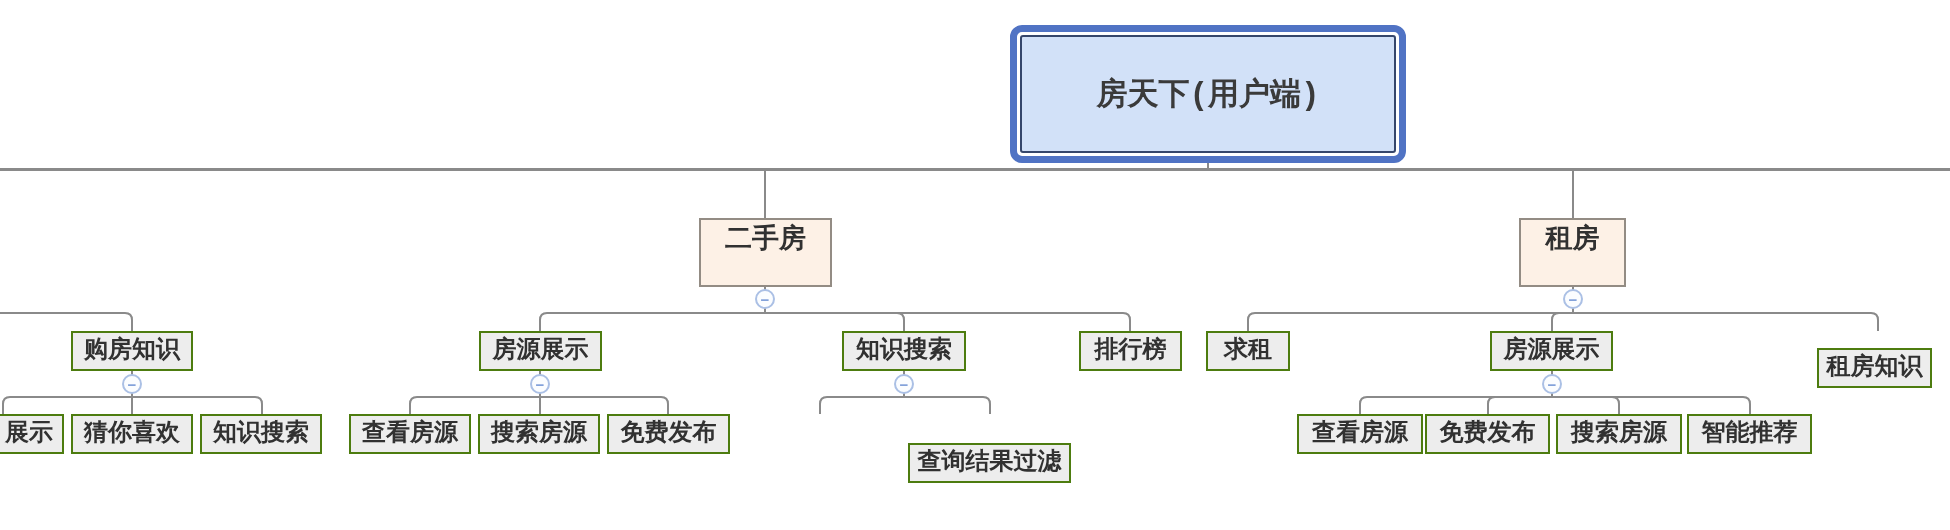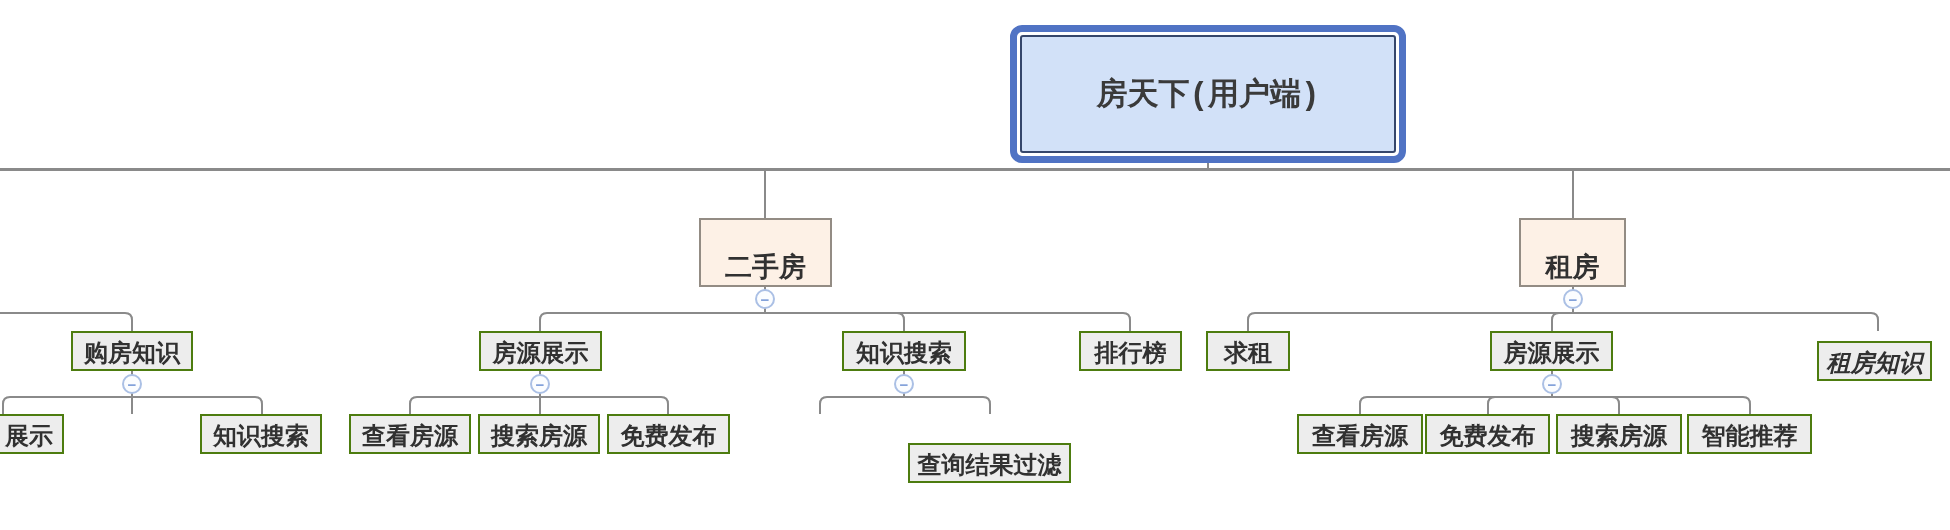--- a/index.html
+++ b/index.html
@@ -7,21 +7,21 @@
     position:relative;width:1950px;height:530px;overflow:hidden;
     font-family:"Liberation Sans","DejaVu Sans",sans-serif;
     color:#313131;background:#ffffff;
   }
   .wires{position:absolute;left:0;top:0;width:1950px;height:530px;}
   .wires path{fill:none;stroke:#8a8a8a;stroke-width:2;}
   .wires path.mainline{stroke-width:3;}
   .node{
     position:absolute;box-sizing:border-box;
     background:#ededed;border:2px solid #4d7c0f;
-    display:flex;align-items:flex-end;justify-content:center;
+    display:flex;align-items:flex-start;justify-content:center;
     font-size:24px;font-weight:600;white-space:nowrap;
   }
   .node.lvl1{
     background:#fdf1e6;border-color:#938c84;
     font-size:27px;
   }
   .node.clipped{justify-content:flex-end;padding-right:9px;}
   .rootsel{
     position:absolute;left:1010px;top:25px;width:396px;height:138px;
     box-sizing:border-box;border:7px solid #5073c4;border-radius:12px;
@@ -110,26 +110,29 @@
   </div>
   <div class="node" style="left:1079px;top:331px;width:103px;height:40px;">
     <span>排行榜</span>
   </div>
   <div class="node" style="left:1206px;top:331px;width:84px;height:40px;">
     <span>求租</span>
   </div>
   <div class="node" style="left:1490px;top:331px;width:123px;height:40px;">
     <span>房源展示</span>
   </div>
-  <div class="node" style="left:1817px;top:341px;width:115px;height:40px;font-style:italic;">
+  <div class="node" style="left:1817px;top:348px;width:115px;height:40px;">
     <span>租房知识</span>
   </div>
 
   <div class="node clipped" style="left:-58px;top:414px;width:122px;height:40px;">
     <span>展示</span>
+  </div>
+  <div class="node" style="left:71px;top:414px;width:122px;height:40px;">
+    <span>猜你喜欢</span>
   </div>
   <div class="node" style="left:200px;top:414px;width:122px;height:40px;">
     <span>知识搜索</span>
   </div>
   <div class="node" style="left:349px;top:414px;width:122px;height:40px;">
     <span>查看房源</span>
   </div>
   <div class="node" style="left:478px;top:414px;width:122px;height:40px;">
     <span>搜索房源</span>
   </div>

